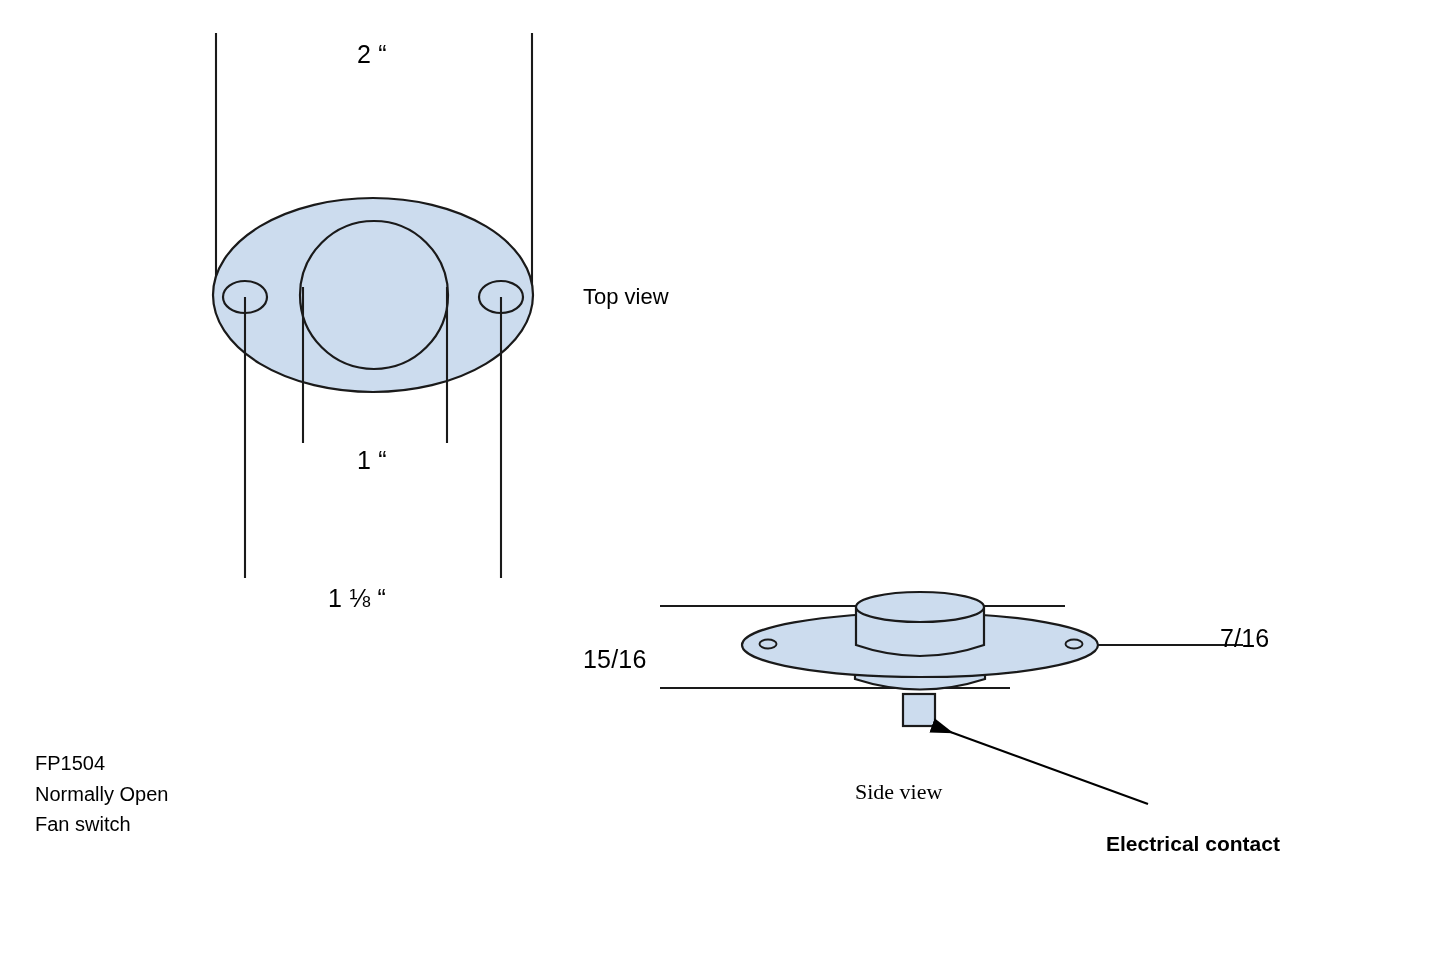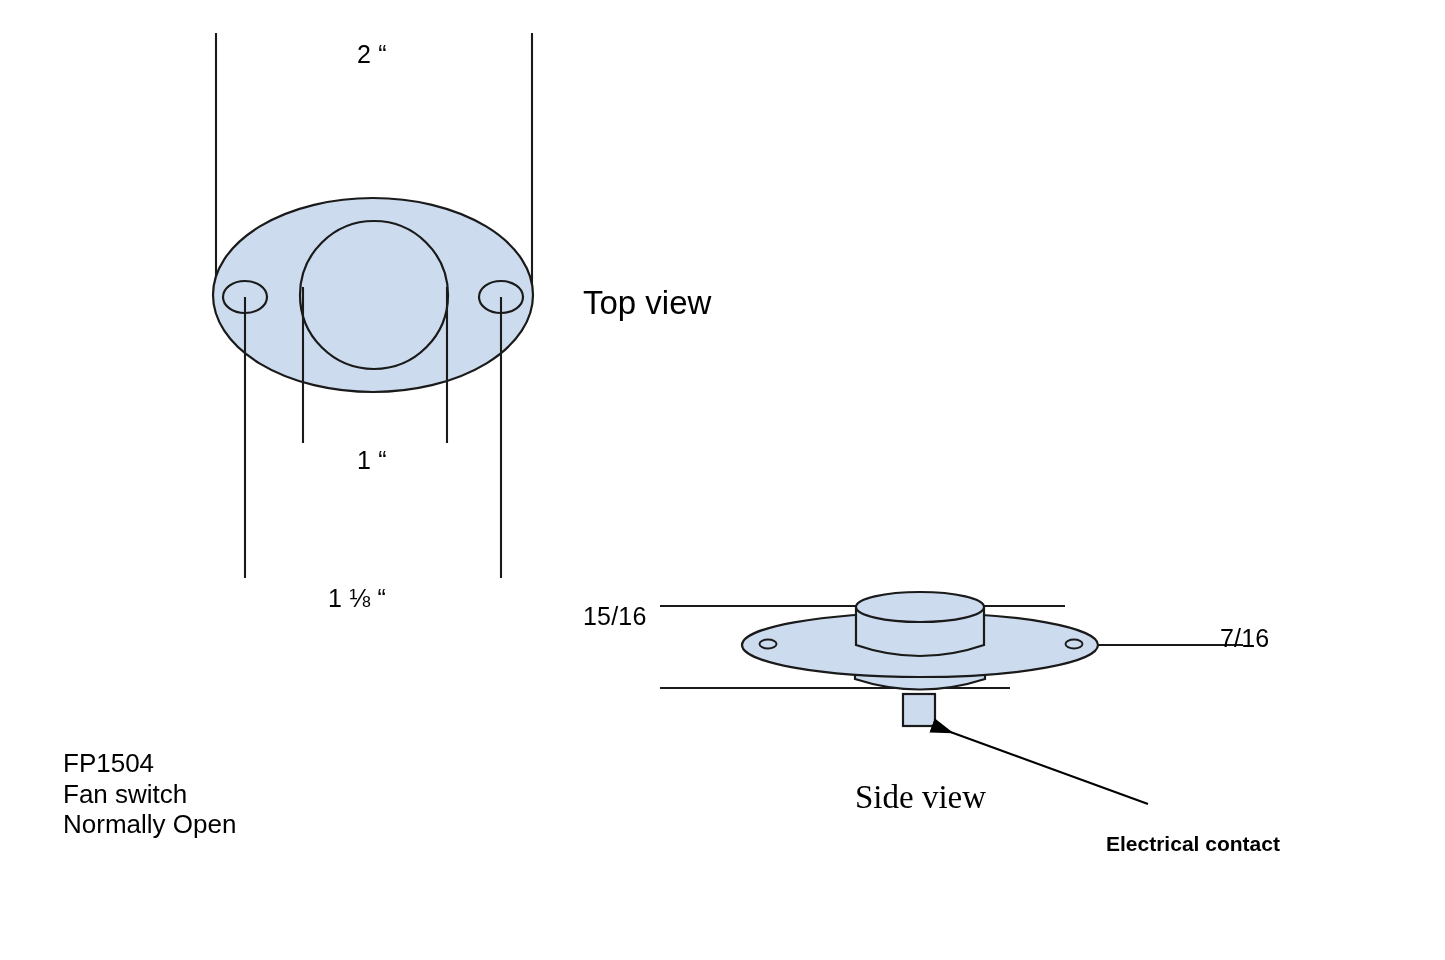--- a/index.html
+++ b/index.html
@@ -26,29 +26,28 @@
     position: absolute;
     white-space: nowrap;
     color: #000000;
     font-family: "Liberation Sans", sans-serif;
   }
   .dim-label {
     font-size: 25px;
     letter-spacing: 0.2px;
   }
   .view-label {
-    font-size: 33px;
+    font-size: 22px;
   }
   .spec-block {
     position: absolute;
     left: 35px;
     top: 748px;
-    font-size: 26px;
+    font-size: 20px;
     line-height: 30.5px;
-    margin-left: 28px;
   }
   .spec-block div { white-space: nowrap; }
   .callout-block {
     position: absolute;
     left: 1106px;
     top: 829px;
     font-size: 21px;
     line-height: 30.5px;
     font-weight: bold;
   }
@@ -108,27 +107,27 @@
 </svg>
 
 <div class="lbl dim-label" style="left:357px; top:40px;">2 “</div>
 
 <div class="lbl dim-label" style="left:357px; top:446px;">1 “</div>
 
 <div class="lbl dim-label" style="left:328px; top:584px;">1 ⅛ “</div>
 
 <div class="lbl view-label" style="left:583px; top:284px;">Top view</div>
 
-<div class="lbl dim-label" style="left:583px; top:602px;">15/16</div>
+<div class="lbl dim-label" style="left:583px; top:645px;">15/16</div>
 
 <div class="lbl dim-label" style="left:1220px; top:624px;">7/16</div>
 
 <div class="lbl view-label" style="left:855px; top:779px;font-family:Liberation Serif, serif;">Side view</div>
 
 <div class="callout-block">
   <div>Electrical contact</div>
 </div>
 
 <div class="spec-block">
   <div>FP1504</div>
+  <div>Normally Open</div>
   <div>Fan switch</div>
-  <div>Normally Open</div>
 </div>
 
 </body></html>

